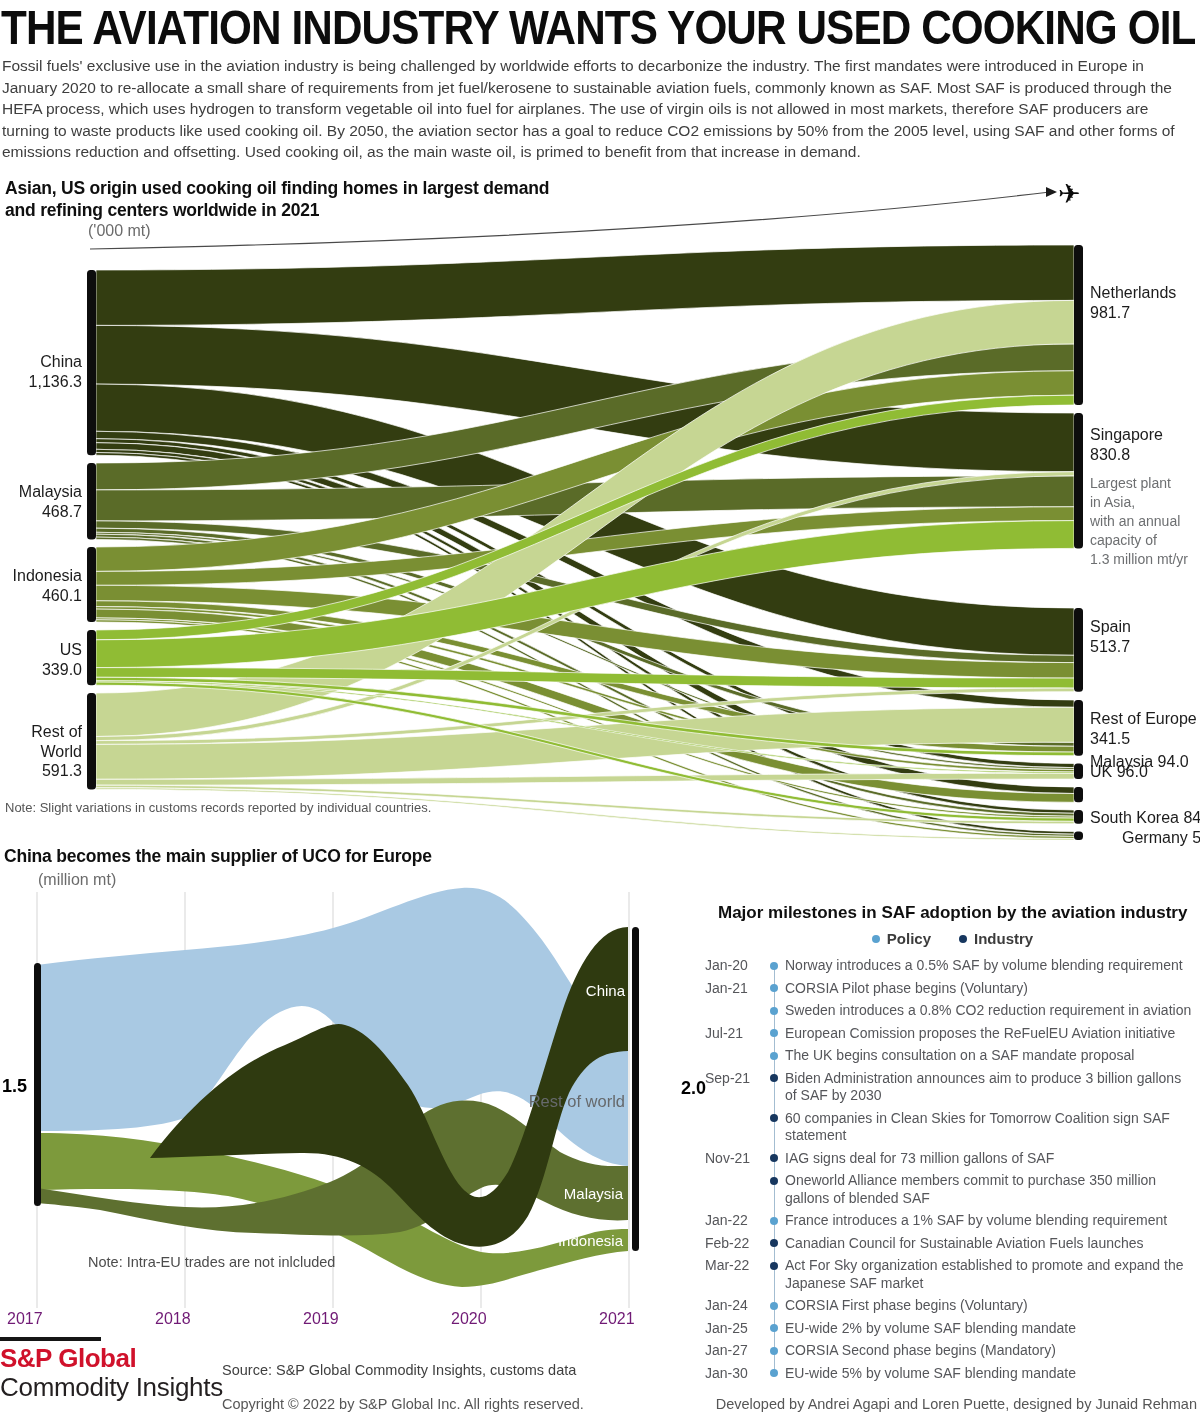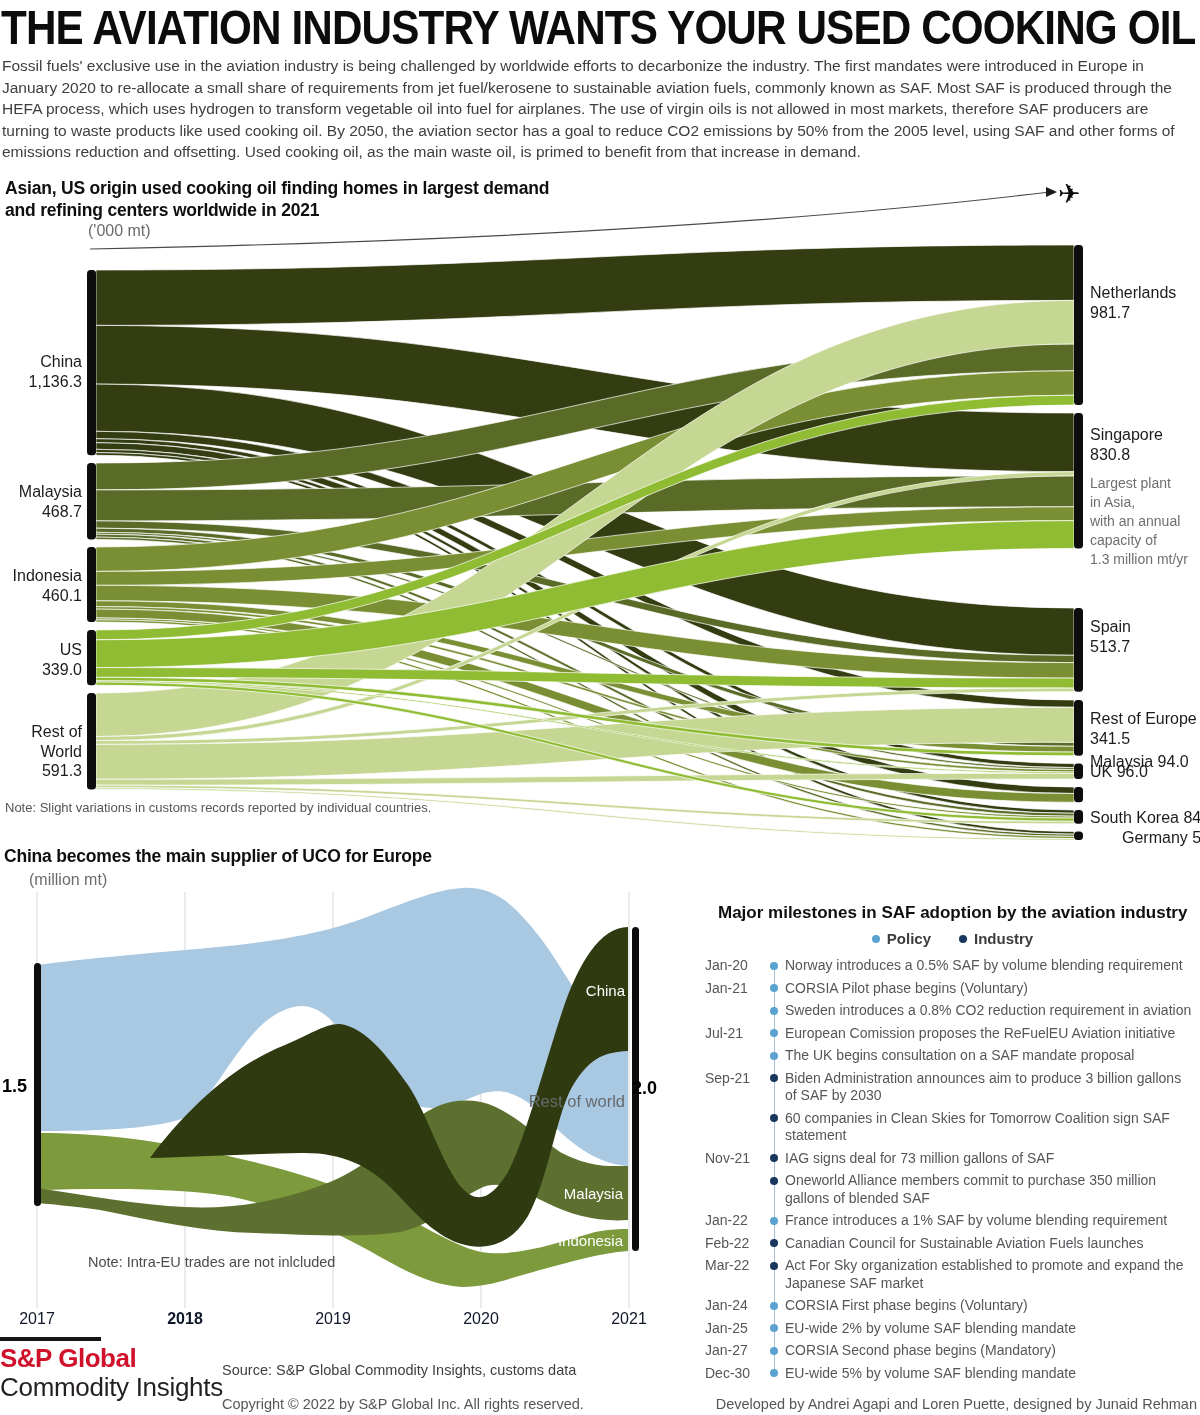--- a/index.html
+++ b/index.html
@@ -16,21 +16,21 @@
   .slabel { position:absolute; font-size:16px; line-height:19.5px; color:#1c1c1c; }
   .slabel .val { font-weight:400; }
   .left-label { width:82px; text-align:right; left:0; }
   .right-label { left:1090px; }
   .small-label { white-space:nowrap; }
   .annotation { position:absolute; left:1090px; top:474px; color:#6d6f71; font-size:14px;
                 line-height:19px; white-space:pre-line; }
   .note-sankey { position:absolute; left:5px; top:800px; font-size:13px; color:#555; }
   .note-stream { position:absolute; left:88px; top:1254px; font-size:14.5px; color:#4c4c4c; }
   .axis-val { position:absolute; font-weight:700; font-size:18px; color:#000; }
-  .year { position:absolute; width:60px; text-align:center; font-size:16px; color:#0f172a; top:1310px; }
+  .year { position:absolute; width:60px; font-size:16px; color:#701a75; top:1310px; }
   .stream-label { position:absolute; font-size:15px; color:#ffffff; text-align:right; }
   .stream-label.gray { color:#66696c; font-size:16.5px; }
   .timeline { position:absolute; left:705px; top:903px; width:495px; }
   .tl-title { font-weight:700; font-size:17px; margin:0 0 7px 13px; color:#0f0f0f; }
   .tl-legend { display:flex; gap:28px; justify-content:center; align-items:center;
                margin-bottom:10px; font-weight:700; color:#3c3c3c; font-size:15px; }
   .tl-legend .item { display:flex; align-items:center; gap:7px; }
   .ldot { width:8px; height:8px; border-radius:50%; display:inline-block; }
   .tl-rows { position:relative; }
   .tl-line { position:absolute; left:68.5px; top:7px; bottom:9px; width:1.5px; background:#a3bdd1; }
@@ -197,29 +197,29 @@
     <span>South Korea</span>
     <span class="val">84.8</span>
   </div>
   <div class="slabel right-label small-label" style="top:828px;margin-left:32px;">
     <span>Germany</span>
     <span class="val">52.9</span>
   </div>
   <div class="note-sankey">Note: Slight variations in customs records reported by individual countries.</div>
 
   <div class="sec-head" style="top:845px; left:4px;">China becomes the main supplier of UCO for Europe</div>
-  <div class="unit" style="top:871px; left:29px;">(million mt)</div>
+  <div class="unit" style="top:871px; left:38px;">(million mt)</div>
   <div class="axis-val" style="top:1076px; left:2px;">1.5</div>
-  <div class="axis-val" style="top:1078px; left:632px;">2.0</div>
+  <div class="axis-val" style="top:1078px; left:681px;">2.0</div>
   <div class="stream-label" style="top:982px; left:560px; width:65px;">China</div>
   <div class="stream-label gray" style="top:1092px; left:430px; width:195px;">Rest of world</div>
   <div class="stream-label" style="top:1185px; left:500px; width:123px;">Malaysia</div>
   <div class="stream-label" style="top:1232px; left:480px; width:143px;">Indonesia</div>
   <div class="year" style="left:7px;">2017</div>
-  <div class="year" style="left:155px;font-weight:bold;">2018</div>
+  <div class="year" style="left:155px;">2018</div>
   <div class="year" style="left:303px;">2019</div>
   <div class="year" style="left:451px;">2020</div>
   <div class="year" style="left:599px;">2021</div>
   <div class="note-stream">Note: Intra-EU trades are not inlcluded</div>
 
   <div class="timeline">
     <div class="tl-title">Major milestones in SAF adoption by the aviation industry</div>
     <div class="tl-legend">
       <span class="item">
         <span class="ldot" style="background: rgb(90, 162, 208);"></span>
@@ -331,21 +331,21 @@
           <span class="ttext">EU-wide 2% by volume SAF blending mandate</span>
         </div>
         <div class="trow">
           <span class="tdate">Jan-27</span>
           <span class="tdotw">
             <span class="tdot" style="background: rgb(90, 162, 208);"></span>
           </span>
           <span class="ttext">CORSIA Second phase begins (Mandatory)</span>
         </div>
         <div class="trow">
-          <span class="tdate">Dec-30</span>
+          <span class="tdate">Jan-30</span>
           <span class="tdotw">
             <span class="tdot" style="background: rgb(90, 162, 208);"></span>
           </span>
           <span class="ttext">EU-wide 5% by volume SAF blending mandate</span>
         </div>
       </div>
   </div>
 
   <div class="logo">
     <div class="logo-bar"></div>

